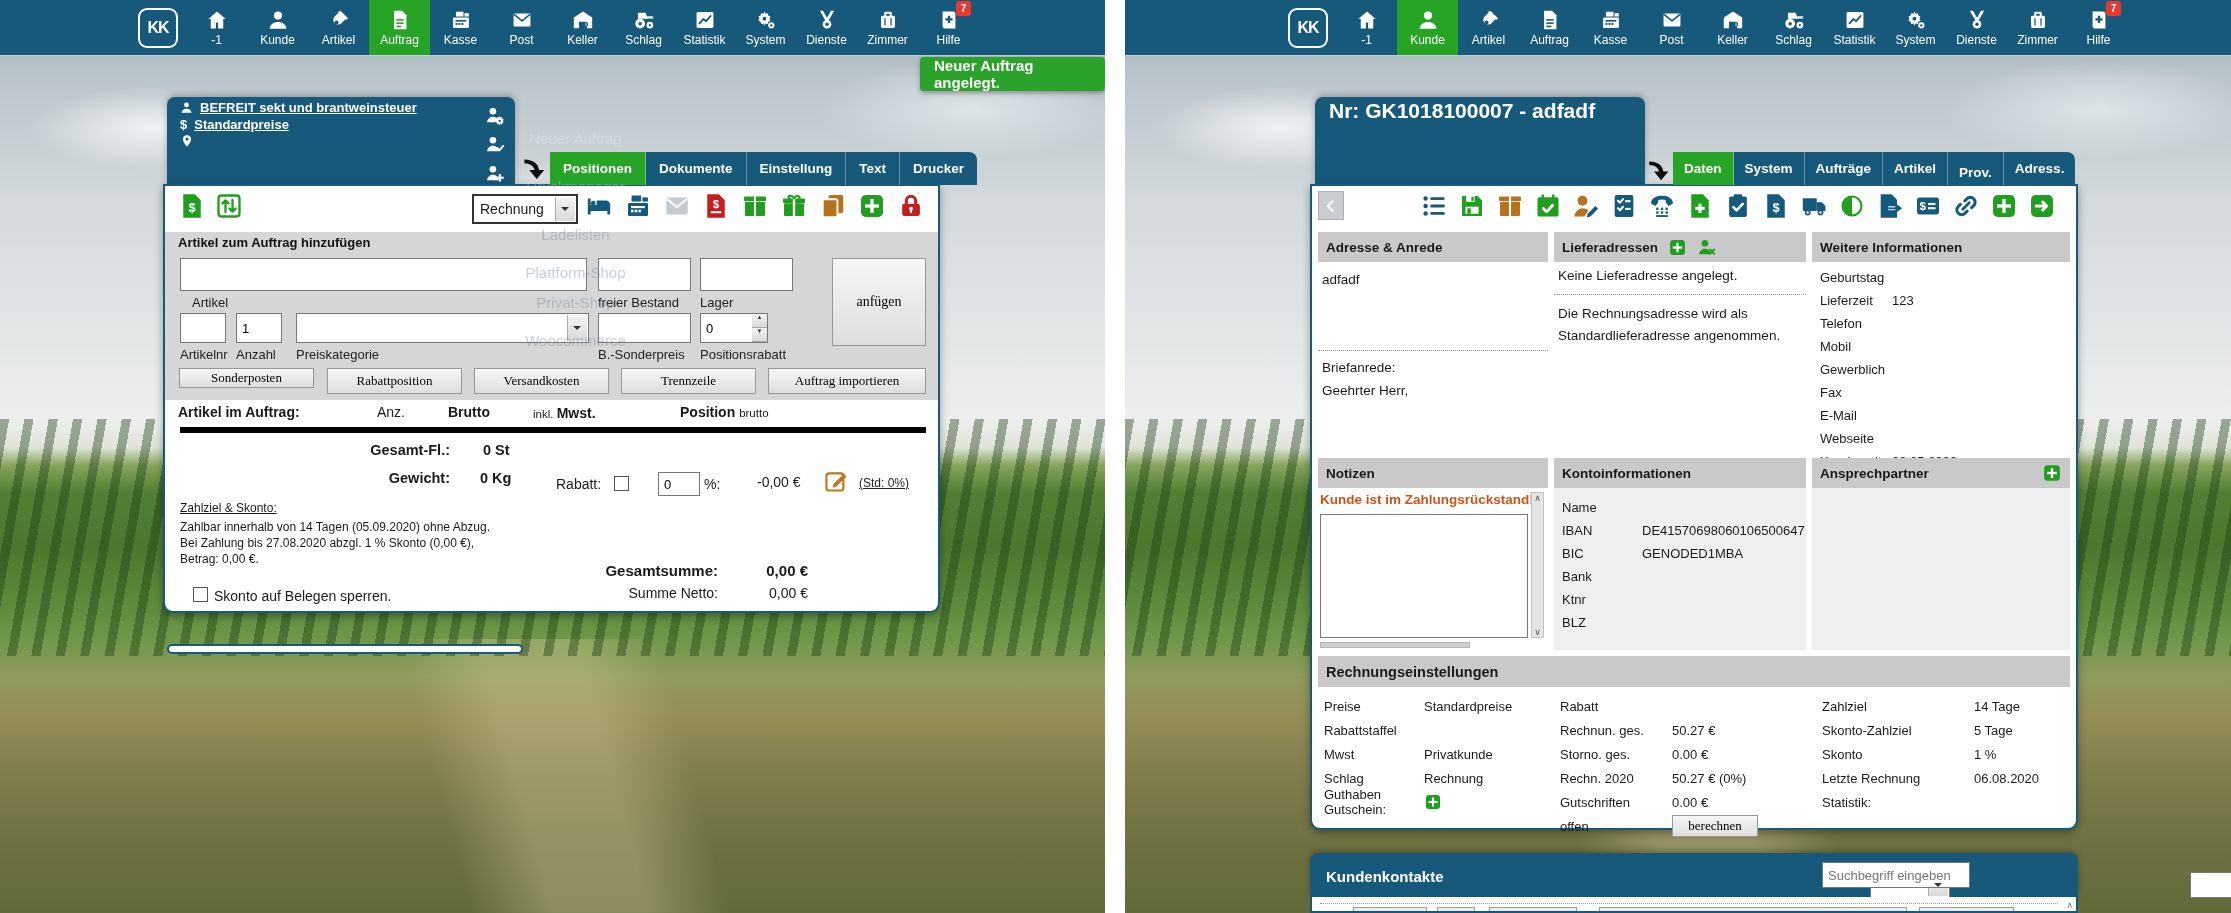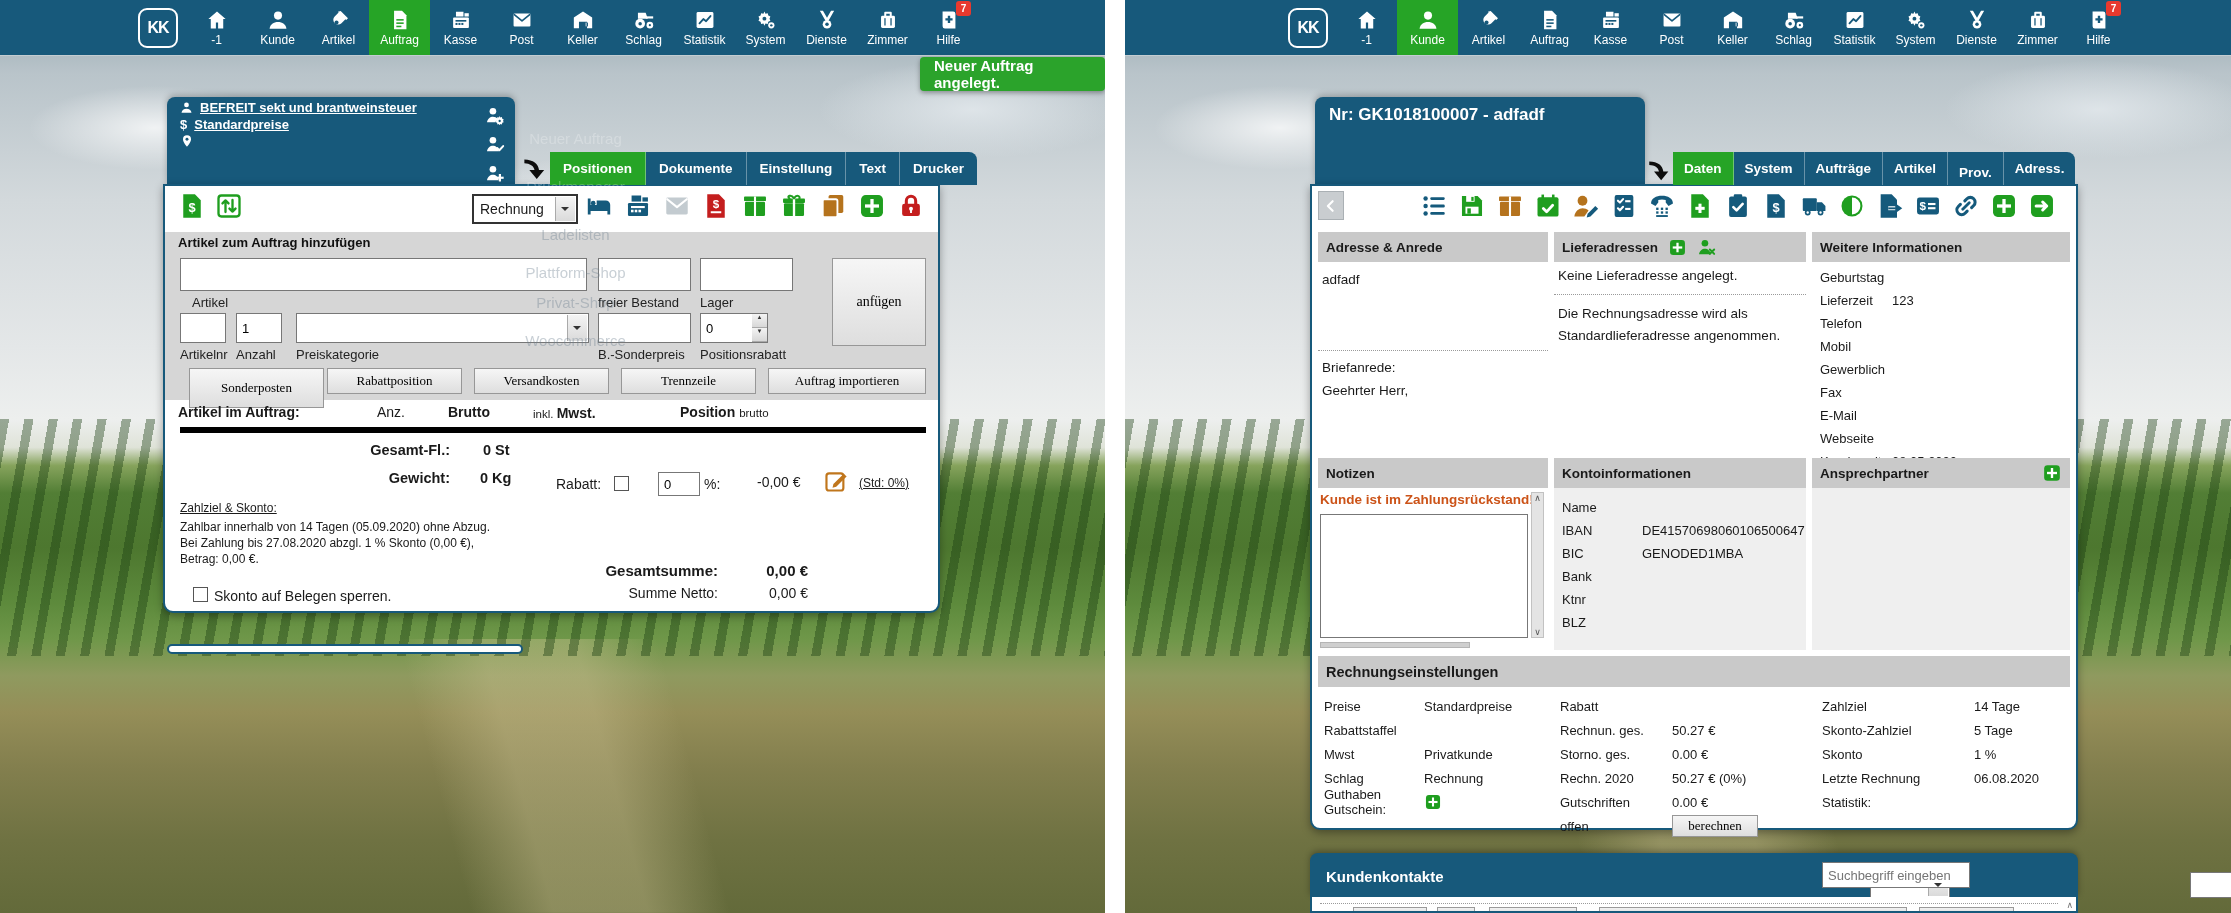--- a/index.html
+++ b/index.html
@@ -441,21 +441,21 @@
             <div>▼</div>
           </div>
       </div>
 
       <span class="flabel abs" style="left:15px;top:115px">Artikelnr</span>
       <span class="flabel abs" style="left:71px;top:115px">Anzahl</span>
       <span class="flabel abs" style="left:131px;top:115px">Preiskategorie</span>
       <span class="flabel abs" style="left:433px;top:115px">B.-Sonderpreis</span>
       <span class="flabel abs" style="left:535px;top:115px">Positionsrabatt</span>
 
-      <button class="btn abs" style="left:24px;top:136px;width:135px;height:40px">Sonderposten</button>
+      <button class="btn abs" style="left:14px;top:136px;width:135px;height:20px">Sonderposten</button>
       <button class="btn abs" style="left:162px;top:136px;width:135px;height:26px">Rabattposition</button>
       <button class="btn abs" style="left:309px;top:136px;width:135px;height:26px">Versandkosten</button>
       <button class="btn abs" style="left:456px;top:136px;width:135px;height:26px">Trennzeile</button>
       <button class="btn abs" style="left:603px;top:136px;width:158px;height:26px">Auftrag importieren</button>
     </div>
 
     <div class="abs" style="left:13px;top:218px;font-weight:bold;font-size:14px"><span>Artikel im Auftrag:</span></div>
     <div class="abs" style="left:212px;top:218px;font-weight:normal;font-size:14px">Anz.</div>
     <div class="abs" style="left:283px;top:218px;font-weight:bold;font-size:14px">Brutto</div>
     <div class="abs" style="left:368px;top:219px;font-size:11.5px">
@@ -640,21 +640,21 @@
               <path d="M10.7 7.4h2.6V10h2.6v2.6h-2.6v2.6h-2.6v-2.6H8.1V10h2.6z" fill="#17597b"></path>
             </svg>
           </span>
       <span class="nlabel">Hilfe</span>
           <span class="nav-badge">7</span>
         </div>
       </div>
   </nav>
 
   <section class="win-header abs" style="left:190px;top:97px;width:330px;height:87px;z-index:4">
-    <div style="padding:8px 0 0 14px;font-weight:bold;font-size:17px">Nr: GK1018100007 - adfadf</div>
+    <div style="padding:2px 0 0 14px;font-weight:bold;font-size:21px">Nr: GK1018100007 - adfadf</div>
   </section>
 
   <span class="abs ic" style="left:521px;top:158px;width:26px;height:26px;z-index:5">
       <svg viewBox="0 0 24 24" xmlns="http://www.w3.org/2000/svg">
         <path d="M3 3.2c8 .3 12.4 3.6 13 9.3h4.6L14 20.5 7.4 12.5H12C11.3 8.7 8 6.6 3 6.4z" fill="#0d0d0d"></path>
       </svg>
     </span>
 
   <div class="tabbar abs" style="left:548px;top:152px;z-index:5">
     <div class="tab active" style="padding:0 11px">Daten</div>

